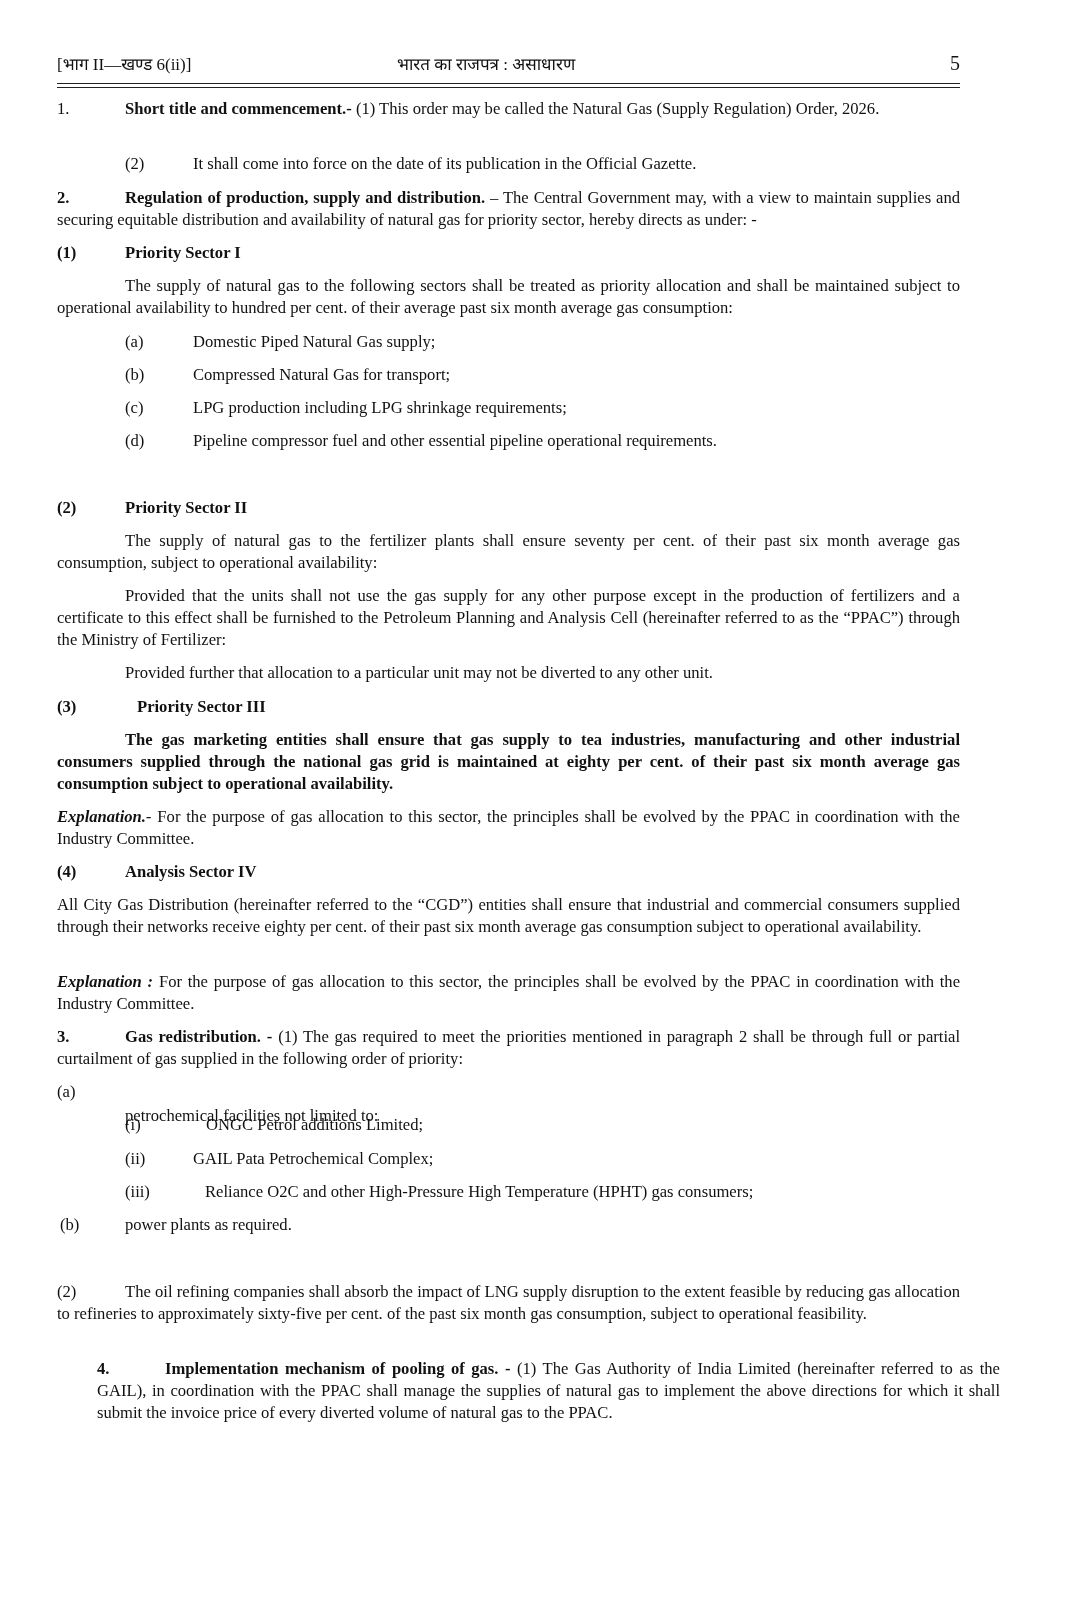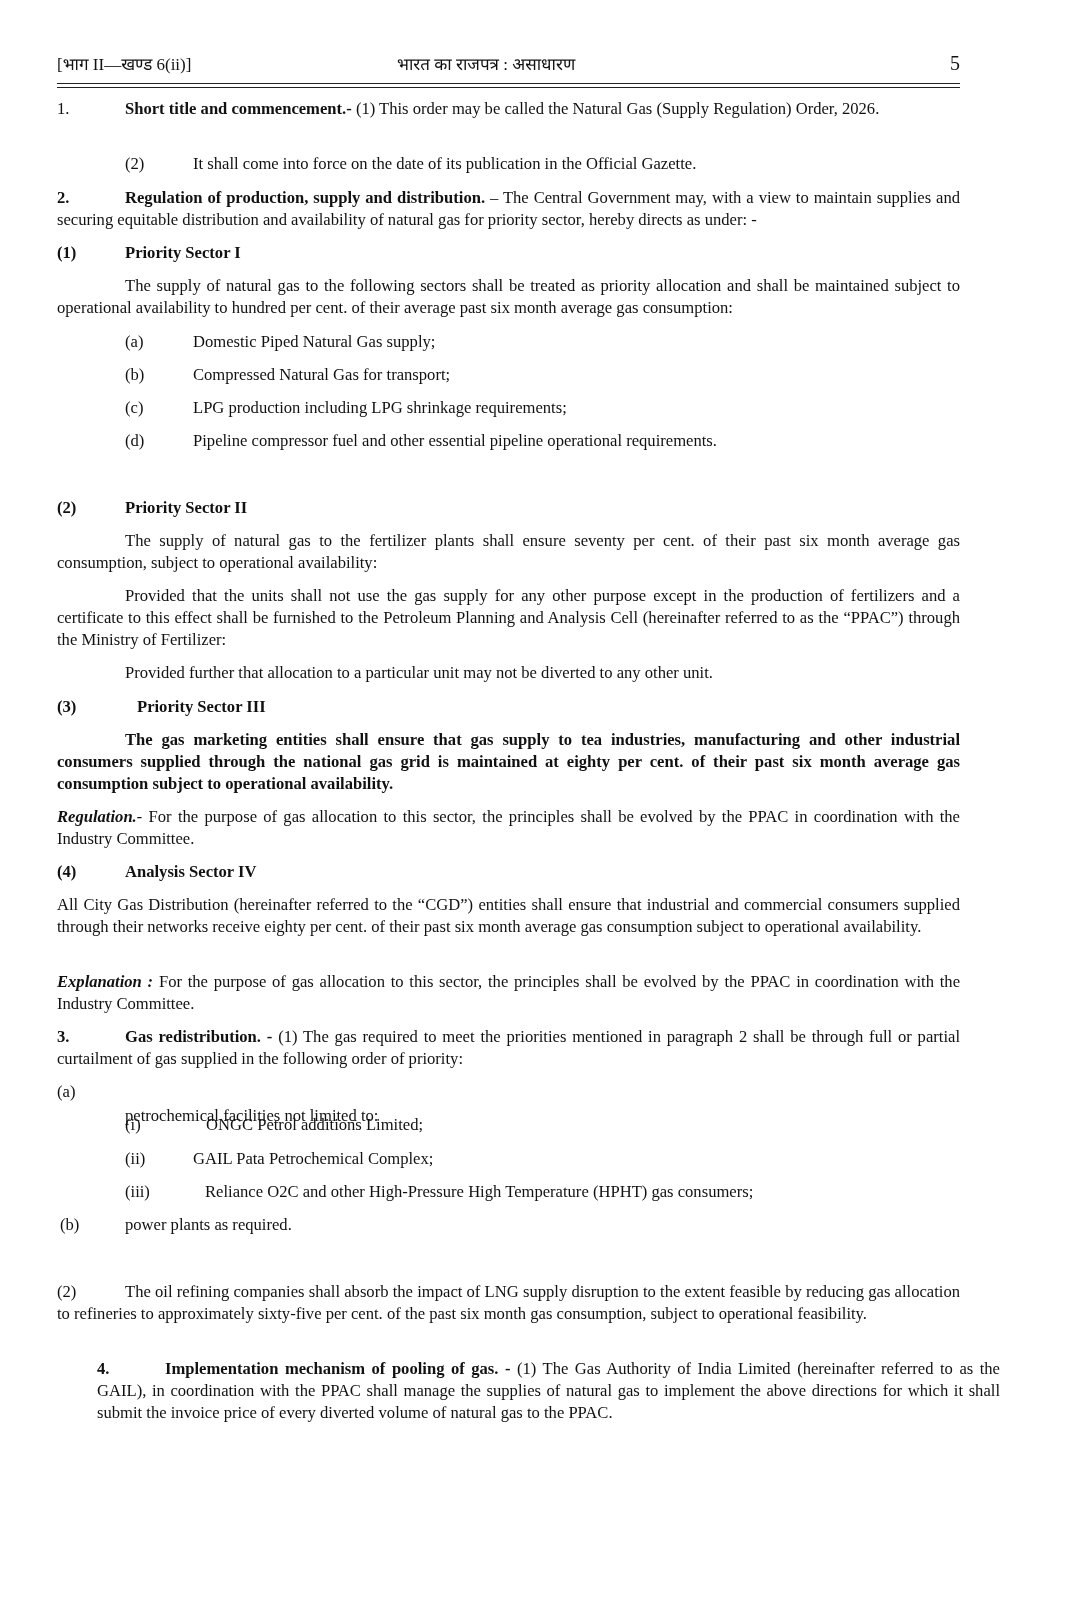--- a/index.html
+++ b/index.html
@@ -84,21 +84,21 @@
   <div class="blk ind" style="top:530px;">The supply of natural gas to the fertilizer plants shall ensure seventy per cent. of their past six month average gas consumption, subject to operational availability:</div>
   <div class="blk ind" style="top:585px;">Provided that the units shall not use the gas supply for any other purpose except in the production of fertilizers and a certificate to this effect shall be furnished to the Petroleum Planning and Analysis Cell (hereinafter referred to as the “PPAC”) through the Ministry of Fertilizer:</div>
   <div class="blk ind" style="top:662px;">Provided further that allocation to a particular unit may not be diverted to any other unit.</div>
 
   <div class="row b" style="top:696px; left:0;">
     <span class="lab" style="left:0;">(3)</span>
     <span class="lab" style="left:80px;">Priority Sector III</span>
   </div>
   <div class="blk ind" style="top:729px;font-weight:bold;">The gas marketing entities shall ensure that gas supply to tea industries, manufacturing and other industrial consumers supplied through the national gas grid is maintained at eighty per cent. of their past six month average gas consumption subject to operational availability.</div>
   <div class="blk" style="top:806px;">
-    <span class="bi">Regulation.-</span><span> For the purpose of gas allocation to this sector, the principles shall be evolved by the PPAC in coordination with the Industry Committee.</span>
+    <span class="bi">Explanation.-</span><span> For the purpose of gas allocation to this sector, the principles shall be evolved by the PPAC in coordination with the Industry Committee.</span>
   </div>
 
   <div class="row b" style="top:861px; left:0;">
     <span class="lab" style="left:0;">(4)</span>
     <span class="lab" style="left:68px;">Analysis Sector IV</span>
   </div>
   <div class="blk" style="top:894px;">All City Gas Distribution (hereinafter referred to the “CGD”) entities shall ensure that industrial and commercial consumers supplied through their networks receive eighty per cent. of their past six month average gas consumption subject to operational availability.</div>
   <div class="blk" style="top:971px;">
     <span class="bi">Explanation :</span><span> For the purpose of gas allocation to this sector, the principles shall be evolved by the PPAC in coordination with the Industry Committee.</span>
   </div>

